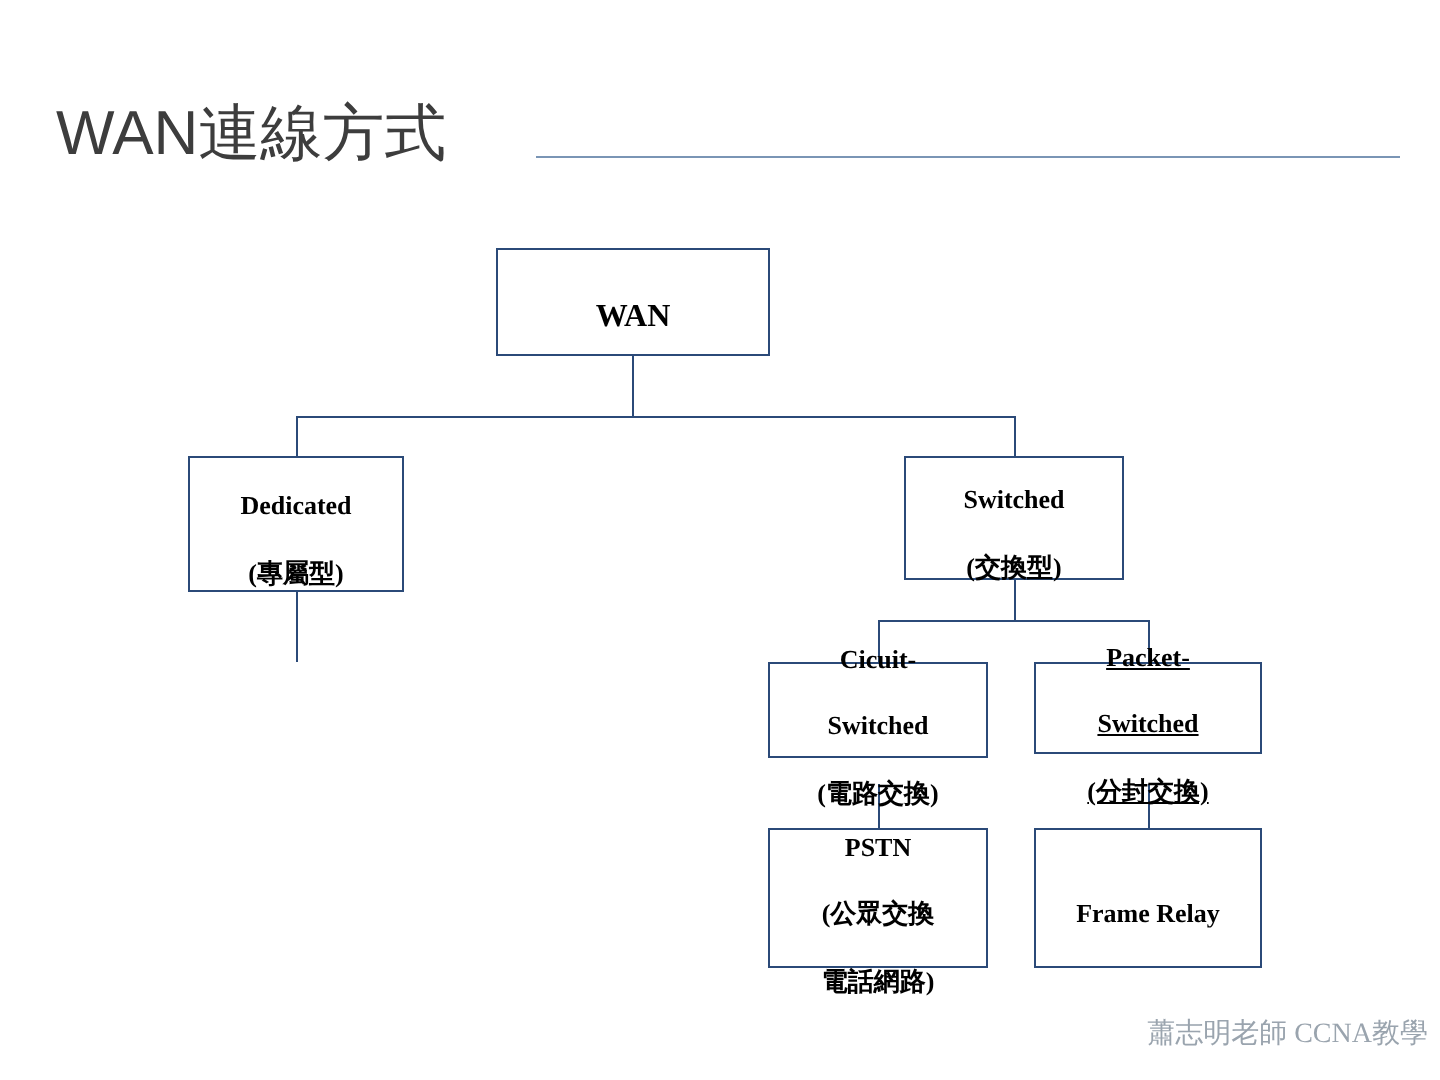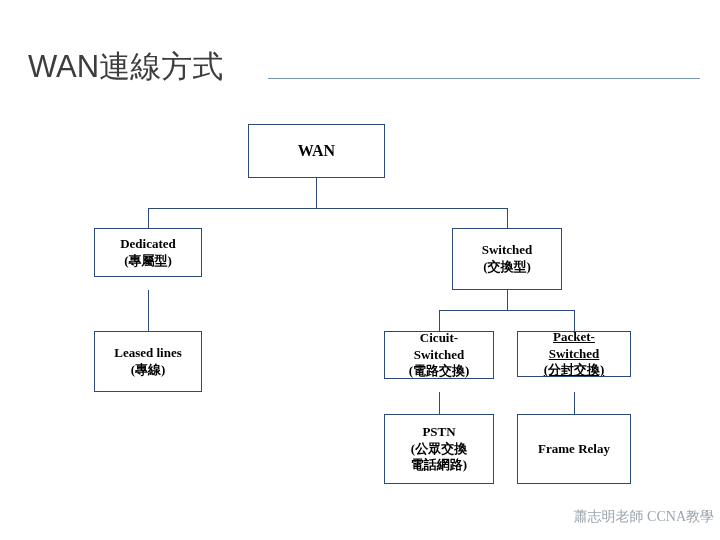--- a/index.html
+++ b/index.html
@@ -51,20 +51,21 @@
     text-align: center;
     display: flex;
     flex-direction: column;
     align-items: center;
     justify-content: center;
     line-height: 1.28;
   }
   .node .ln {
     display: block;
     white-space: nowrap;
+    margin-top: 17px;
   }
   .node.sz-wan { font-size: 16px; }
   .node.sz-std { font-size: 13px; }
   .connector {
     position: absolute;
     background: #2b4a78;
   }
   .h-line { height: 1px; }
   .v-line { width: 1px; }
   .footer {
@@ -97,34 +98,30 @@
   <div class="connector v-line" style="left:439px; top:310px; height:21px;"></div>
   <div class="connector v-line" style="left:574px; top:310px; height:21px;"></div>
 
   <div class="connector v-line" style="left:439px; top:392px; height:22px;"></div>
   <div class="connector v-line" style="left:574px; top:392px; height:22px;"></div>
 
   <div class="node sz-wan" style="left:248px; top:124px; width:137px; height:54px;">
     <span class="ln">WAN</span>
   </div>
 
-  <div class="node sz-std" style="left:94px; top:228px; width:108px; height:49px;">
+  <div class="node sz-std" style="left:94px; top:228px; width:108px; height:68px;">
     <span class="ln">Dedicated</span>
     <span class="ln">(專屬型)</span>
   </div>
 
   <div class="node sz-std" style="left:452px; top:228px; width:110px; height:62px;">
     <span class="ln">Switched</span>
     <span class="ln">(交換型)</span>
   </div>
 
-  <div class="node sz-std" style="left:94px; top:331px; width:108px; height:61px;">
-    <span class="ln">Leased lines</span>
-    <span class="ln">(專線)</span>
-  </div>
 
   <div class="node sz-std" style="left:384px; top:331px; width:110px; height:48px;">
     <span class="ln">Cicuit-</span>
     <span class="ln">Switched</span>
     <span class="ln">(電路交換)</span>
   </div>
 
   <div class="node sz-std" style="left:517px; top:331px; width:114px; height:46px;text-decoration:underline;">
     <span class="ln">Packet-</span>
     <span class="ln">Switched</span>

